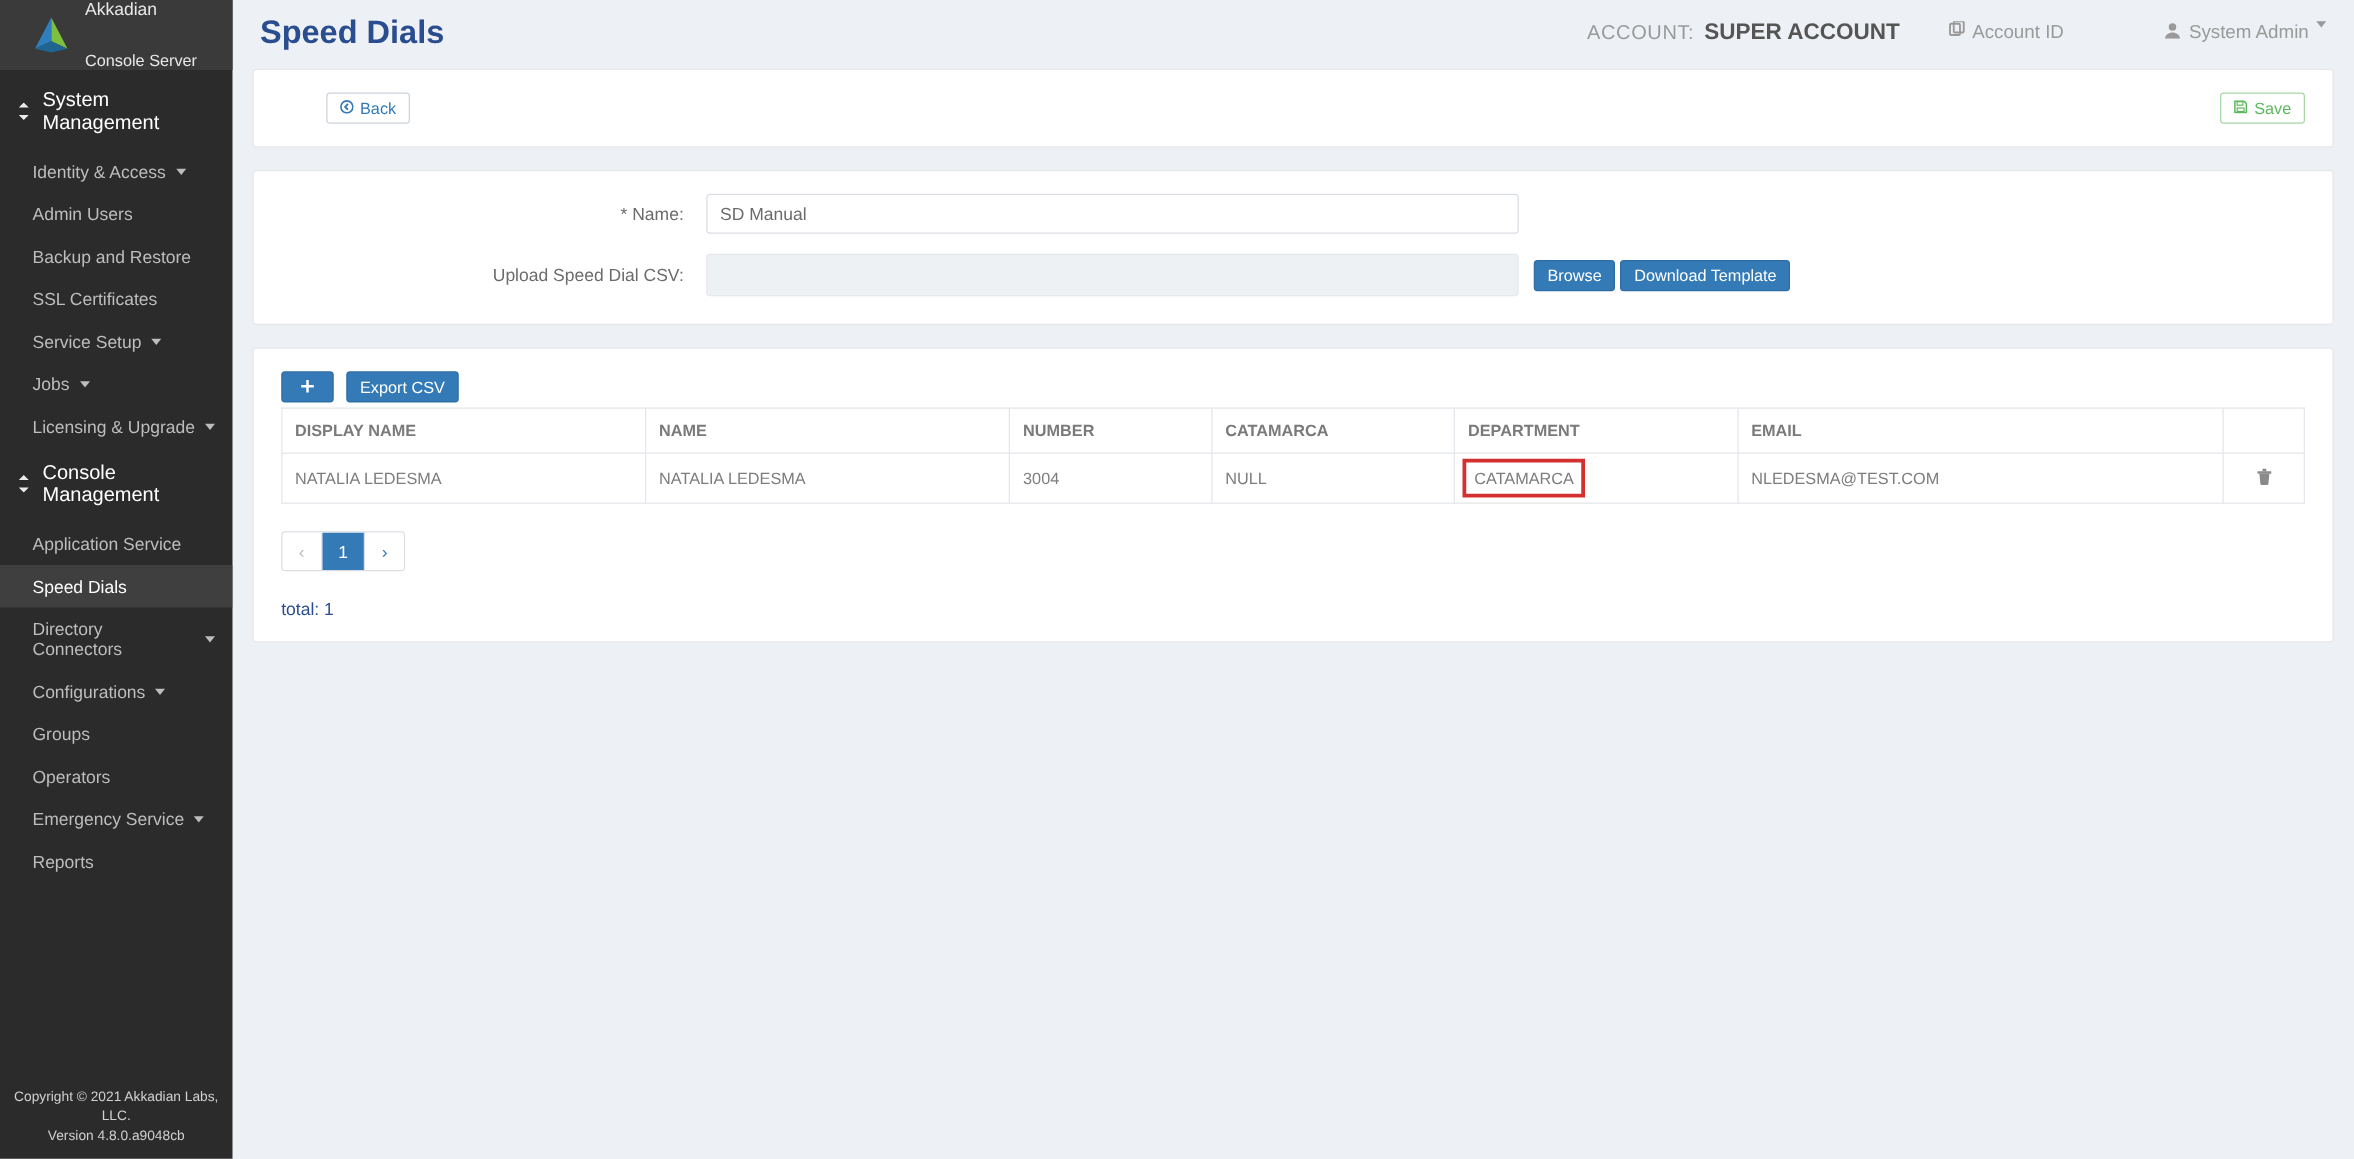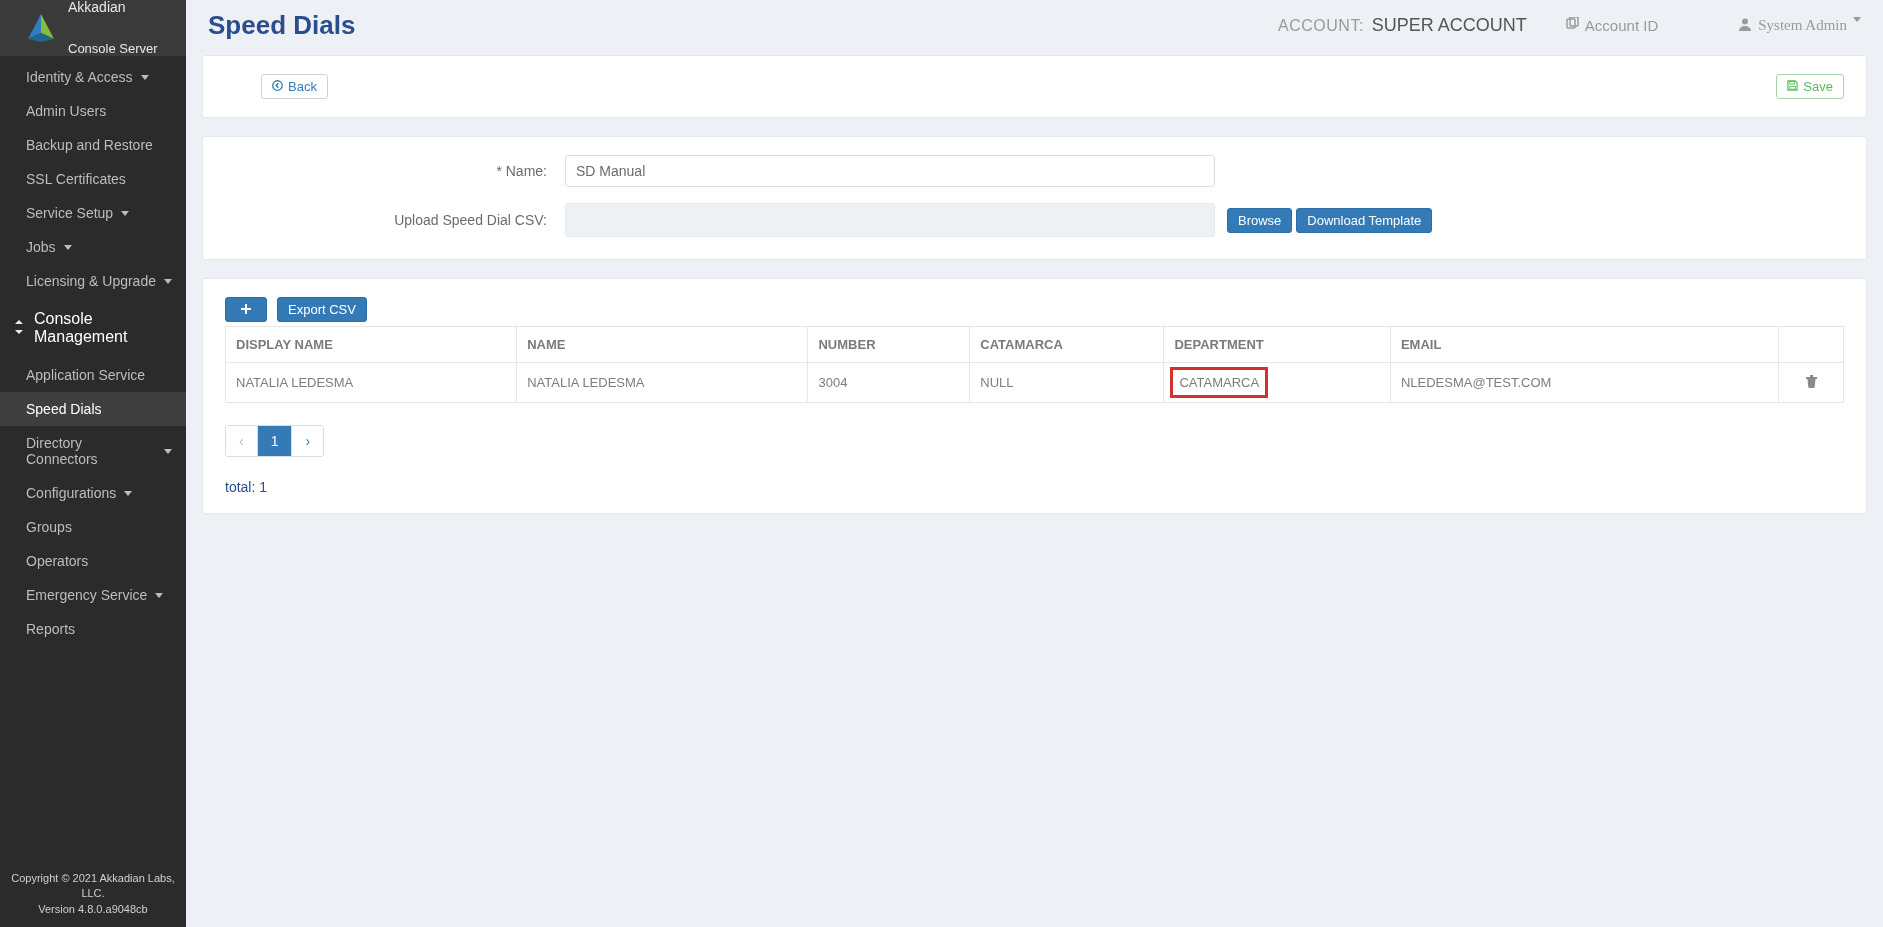--- a/index.html
+++ b/index.html
@@ -45,21 +45,21 @@
   .main { margin-left: 186px; min-height: 100%; }
 
   .topbar {
     display: flex; align-items: center; padding: 10px 22px 6px;
     gap: 20px;
   }
   .page-title { color: #2a4d8f; font-size: 26px; font-weight: 700; }
   .topbar-spacer { flex: 1; }
   .account-block { color: #7a7a7a; font-size: 16px; display: flex; align-items: baseline; gap: 8px; }
   .account-block .acct-label { color: #9a9a9a; letter-spacing: .5px; }
-  .account-block .acct-name { color: #555; font-weight: 400; font-size: 18px; }
+  .account-block .acct-name { color: #555; font-weight: 700; font-size: 18px; }
   .top-link { color: #9a9a9a; font-size: 15px; display: flex; gap: 6px; cursor: pointer; }
   .caret { display: inline-block; width: 0; height: 0; border-left: 4px solid transparent; border-right: 4px solid transparent; border-top: 5px solid currentColor; vertical-align: middle; }
 
   
   .content { padding: 0 16px 30px; }
   .panel {
     background: #fff; border: 1px solid #e7e7ea; border-radius: 3px;
     margin: 8px 0 18px; padding: 18px 22px;
   }
 
@@ -139,20 +139,28 @@
       </svg>
     </span>
     <div class="brand-text">
       <div>Akkadian</div>
       <div class="line2">Console Server</div>
     </div>
   </div>
 
   <nav class="nav">
 
+    <div class="nav-section-header">
+      <span class="arrows-icon">
+        <svg width="10" height="14" viewBox="0 0 10 14" fill="#fff">
+            <path d="M5 0l4 4H1zM1 10h8l-4 4z"></path>
+          </svg>
+      </span>
+      <span>System Management</span>
+    </div>
     <div class="nav-item">
       <span>Identity &amp; Access</span>
       <span class="caret"></span>
     </div>
     <div class="nav-item">
       <span>Admin Users</span>
     </div>
     <div class="nav-item">
       <span>Backup and Restore</span>
     </div>
@@ -226,21 +234,21 @@
     </div>
     <div class="top-link" style="margin-left:18px;">
       <span class="ic">
         <svg width="14" height="14" viewBox="0 0 14 14" fill="#9a9a9a">
             <rect x="2" y="2" width="8" height="9" rx="1" fill="none" stroke="#9a9a9a" stroke-width="1.5"></rect>
             <rect x="5" y="0" width="8" height="9" rx="1" fill="none" stroke="#9a9a9a" stroke-width="1.5"></rect>
           </svg>
       </span>
       <span>Account ID</span>
     </div>
-    <div class="top-link" style="margin-left:60px;font-family:Liberation Serif, serif;">
+    <div class="top-link" style="margin-left:60px;">
       <span class="ic">
         <svg width="14" height="14" viewBox="0 0 14 14" fill="#9a9a9a">
             <circle cx="7" cy="4.5" r="3"></circle>
             <path d="M1 14c0-3 3-5 6-5s6 2 6 5z"></path>
           </svg>
       </span>
       <span>System Admin</span>
       <span class="caret"></span>
     </div>
   </div>

